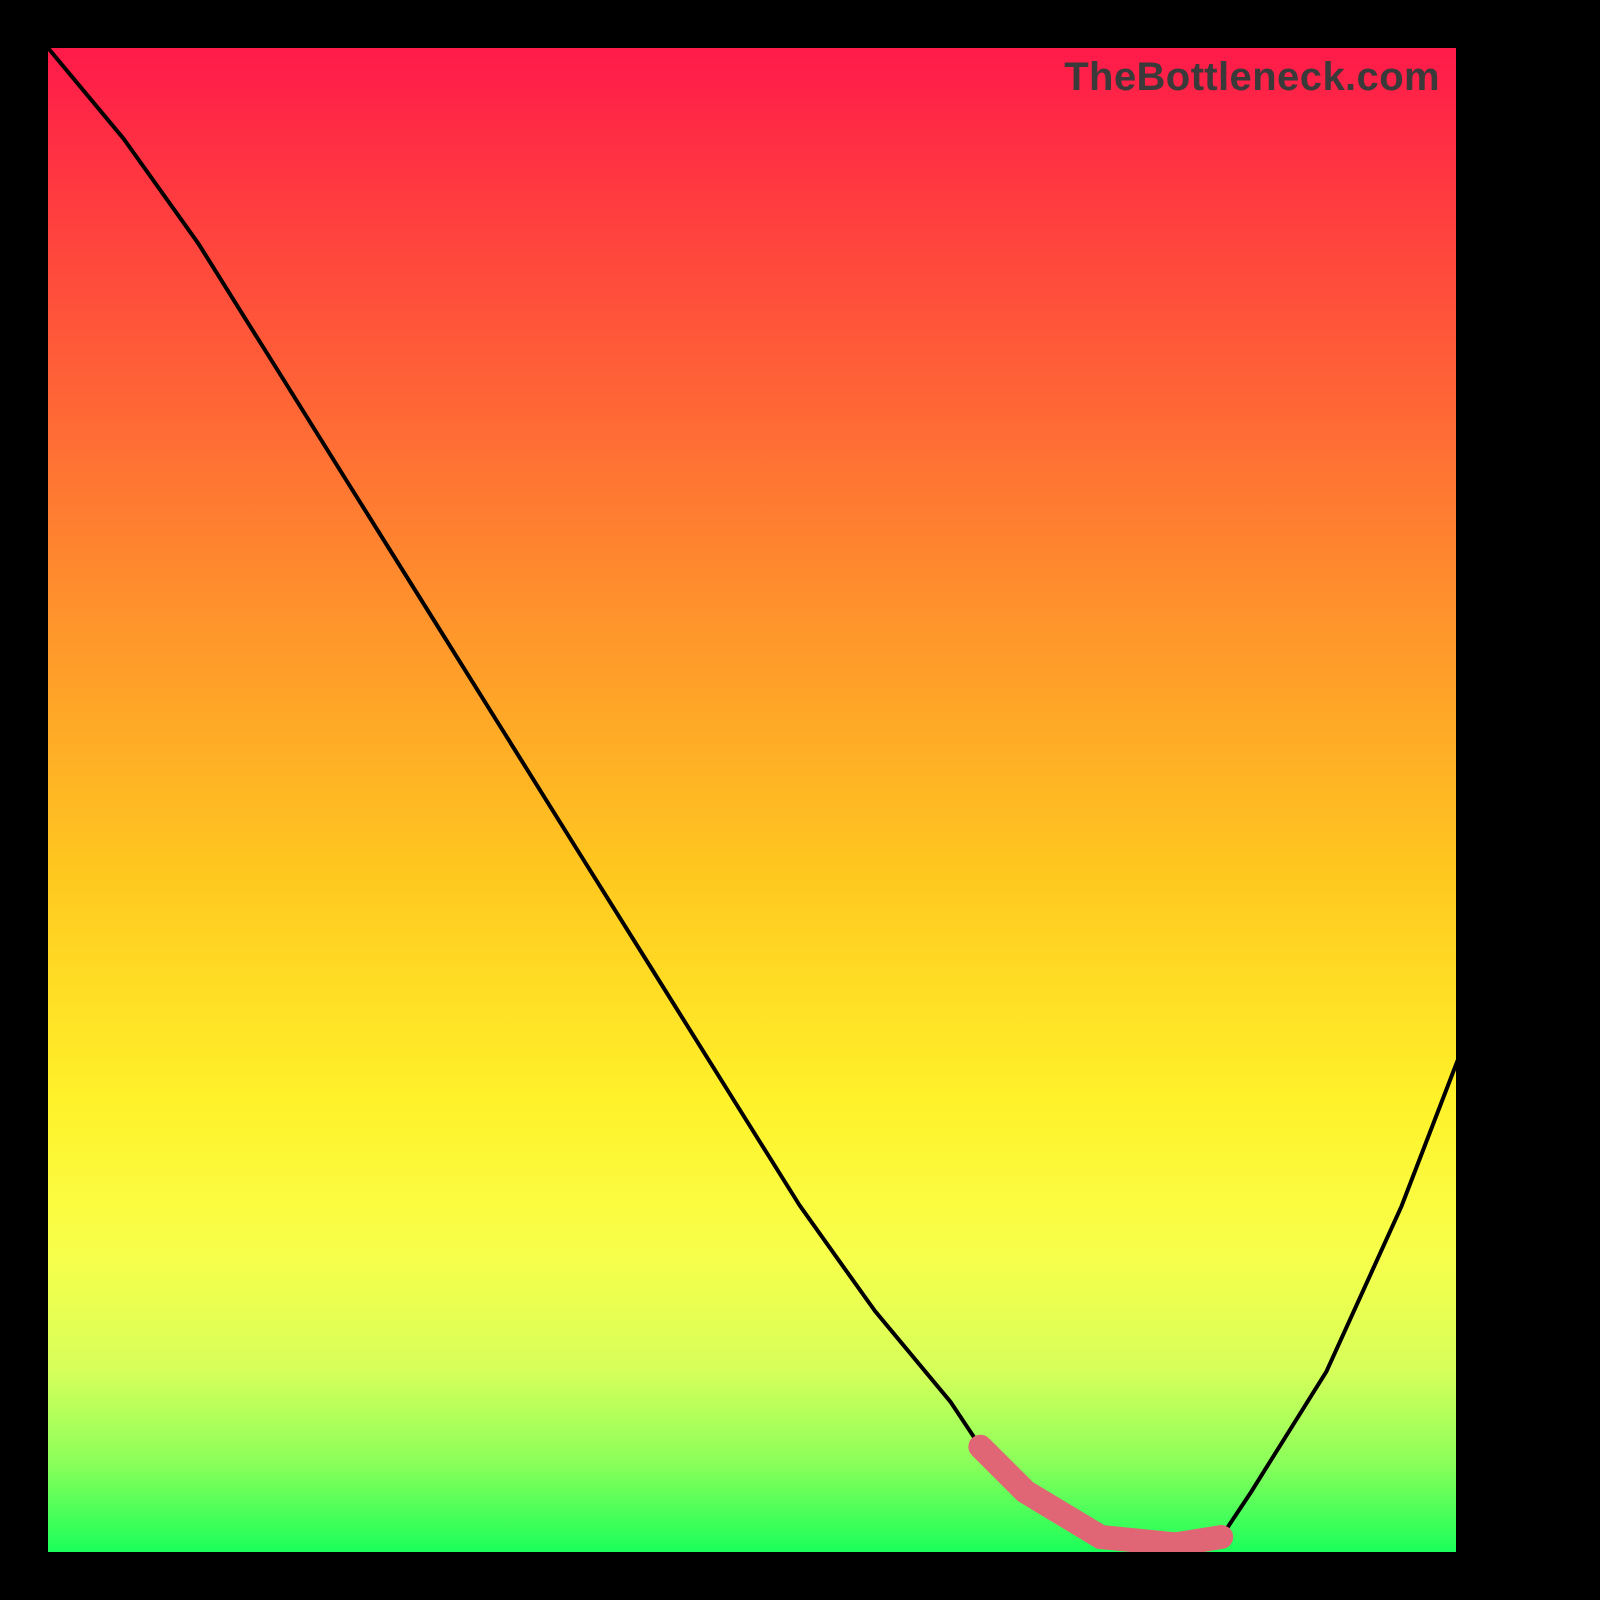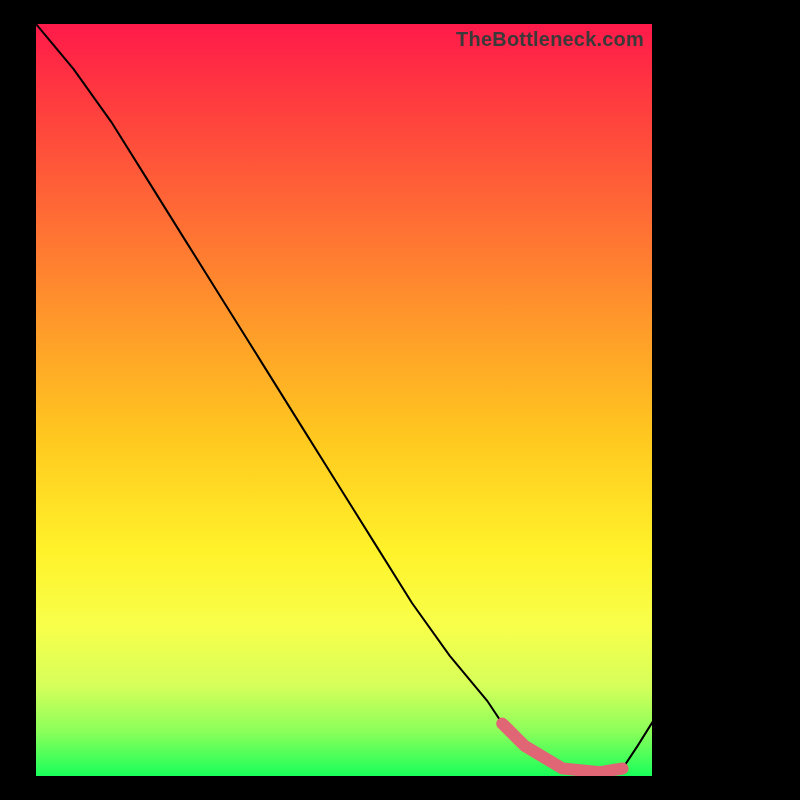--- a/index.html
+++ b/index.html
@@ -11,23 +11,23 @@
     overflow: hidden;
   }
   .outer {
     position: relative;
     width: 800px;
     height: 800px;
     background: #000000;
   }
   .plot {
     position: absolute;
-    left: 36px;
+    left: 24px;
     top: 24px;
-    width: 616px;
+    width: 704px;
     height: 752px;
     background: linear-gradient(to bottom,
       #ff1a4a 0%,
       #ff3b3f 10%,
       #ff6a35 25%,
       #ff9a2a 40%,
       #ffc81f 55%,
       #fff22a 70%,
       #f8ff4a 80%,
       #d6ff5a 88%,

